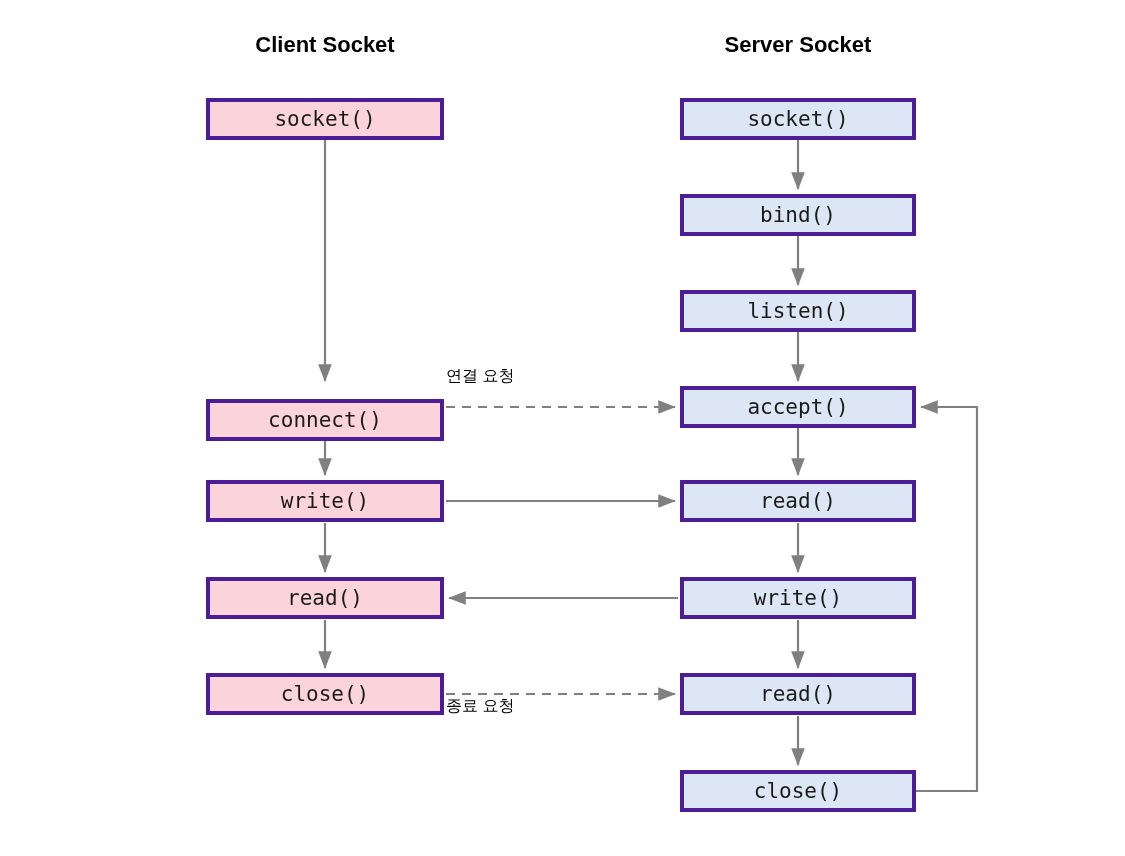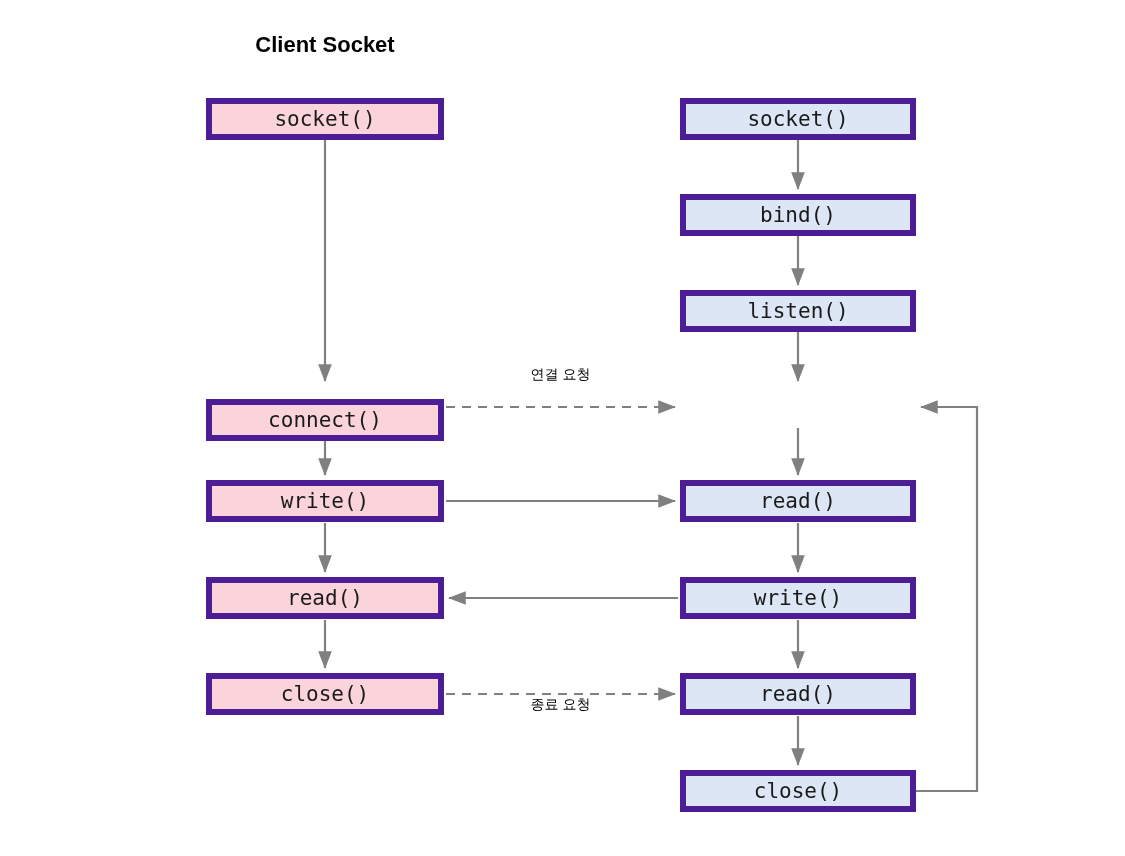--- a/index.html
+++ b/index.html
@@ -31,38 +31,38 @@
     text-align: center;
     font-weight: bold;
     font-size: 22px;
     color: #000000;
     white-space: nowrap;
     font-family: "Liberation Sans", "DejaVu Sans", sans-serif;
   }
   .node {
     position: absolute;
     box-sizing: border-box;
-    border: 6px solid #4c1d95;
+    border: 4px solid #4c1d95;
     display: flex;
     align-items: center;
     justify-content: center;
     font-family: "DejaVu Sans Mono", "Liberation Mono", monospace;
     font-size: 21px;
     color: #1a1a1a;
     letter-spacing: 0px;
     white-space: nowrap;
   }
   .node.client { background: #fad4da; }
   .node.server { background: #dce6f4; }
   .edge-label {
     position: absolute;
     font-family: "Liberation Sans", "DejaVu Sans", sans-serif;
-    font-size: 14px;
+    font-size: 16px;
     color: #000000;
-    text-align: center;
+    text-align: left;
     white-space: nowrap;
   }
 </style>
 </head>
 <body>
 
 <div id="diagram-root">
 
   <svg class="edges" viewBox="0 0 1125 856">
     <defs>
@@ -89,30 +89,32 @@
       <line x1="446" y1="407" x2="675" y2="407" stroke-dasharray="9 7" marker-end="url(#arrowGray)"></line>
       <line x1="446" y1="501" x2="675" y2="501" marker-end="url(#arrowGray)"></line>
       <line x1="678" y1="598" x2="449" y2="598" marker-end="url(#arrowGray)"></line>
       <line x1="446" y1="694" x2="675" y2="694" stroke-dasharray="9 7" marker-end="url(#arrowGray)"></line>
 
       <path d="M916,791 L977,791 L977,407 L921,407" marker-end="url(#arrowGray)"></path>
     </g>
   </svg>
 
   <div class="col-title" style="left:206px; top:32px; width:238px;">Client Socket</div>
+  <div class="col-title" style="left:680px; top:32px; width:236px;">Server Socket</div>
 
   <div class="node client" style="left:206px; top:98px; width:238px; height:42px;">socket()</div>
   <div class="node client" style="left:206px; top:399px; width:238px; height:42px;">connect()</div>
   <div class="node client" style="left:206px; top:480px; width:238px; height:42px;">write()</div>
   <div class="node client" style="left:206px; top:577px; width:238px; height:42px;">read()</div>
   <div class="node client" style="left:206px; top:673px; width:238px; height:42px;">close()</div>
 
   <div class="node server" style="left:680px; top:98px; width:236px; height:42px;">socket()</div>
   <div class="node server" style="left:680px; top:194px; width:236px; height:42px;">bind()</div>
   <div class="node server" style="left:680px; top:290px; width:236px; height:42px;">listen()</div>
+  <div class="node server" style="left:680px; top:386px; width:236px; height:42px;">accept()</div>
   <div class="node server" style="left:680px; top:480px; width:236px; height:42px;">read()</div>
   <div class="node server" style="left:680px; top:577px; width:236px; height:42px;">write()</div>
   <div class="node server" style="left:680px; top:673px; width:236px; height:42px;">read()</div>
   <div class="node server" style="left:680px; top:770px; width:236px; height:42px;">close()</div>
 
   <div class="edge-label" style="left:446px; top:366px; width:229px;">연결 요청</div>
   <div class="edge-label" style="left:446px; top:653px; width:229px;margin-top:43px;">종료 요청</div>
 
 </div>
 

